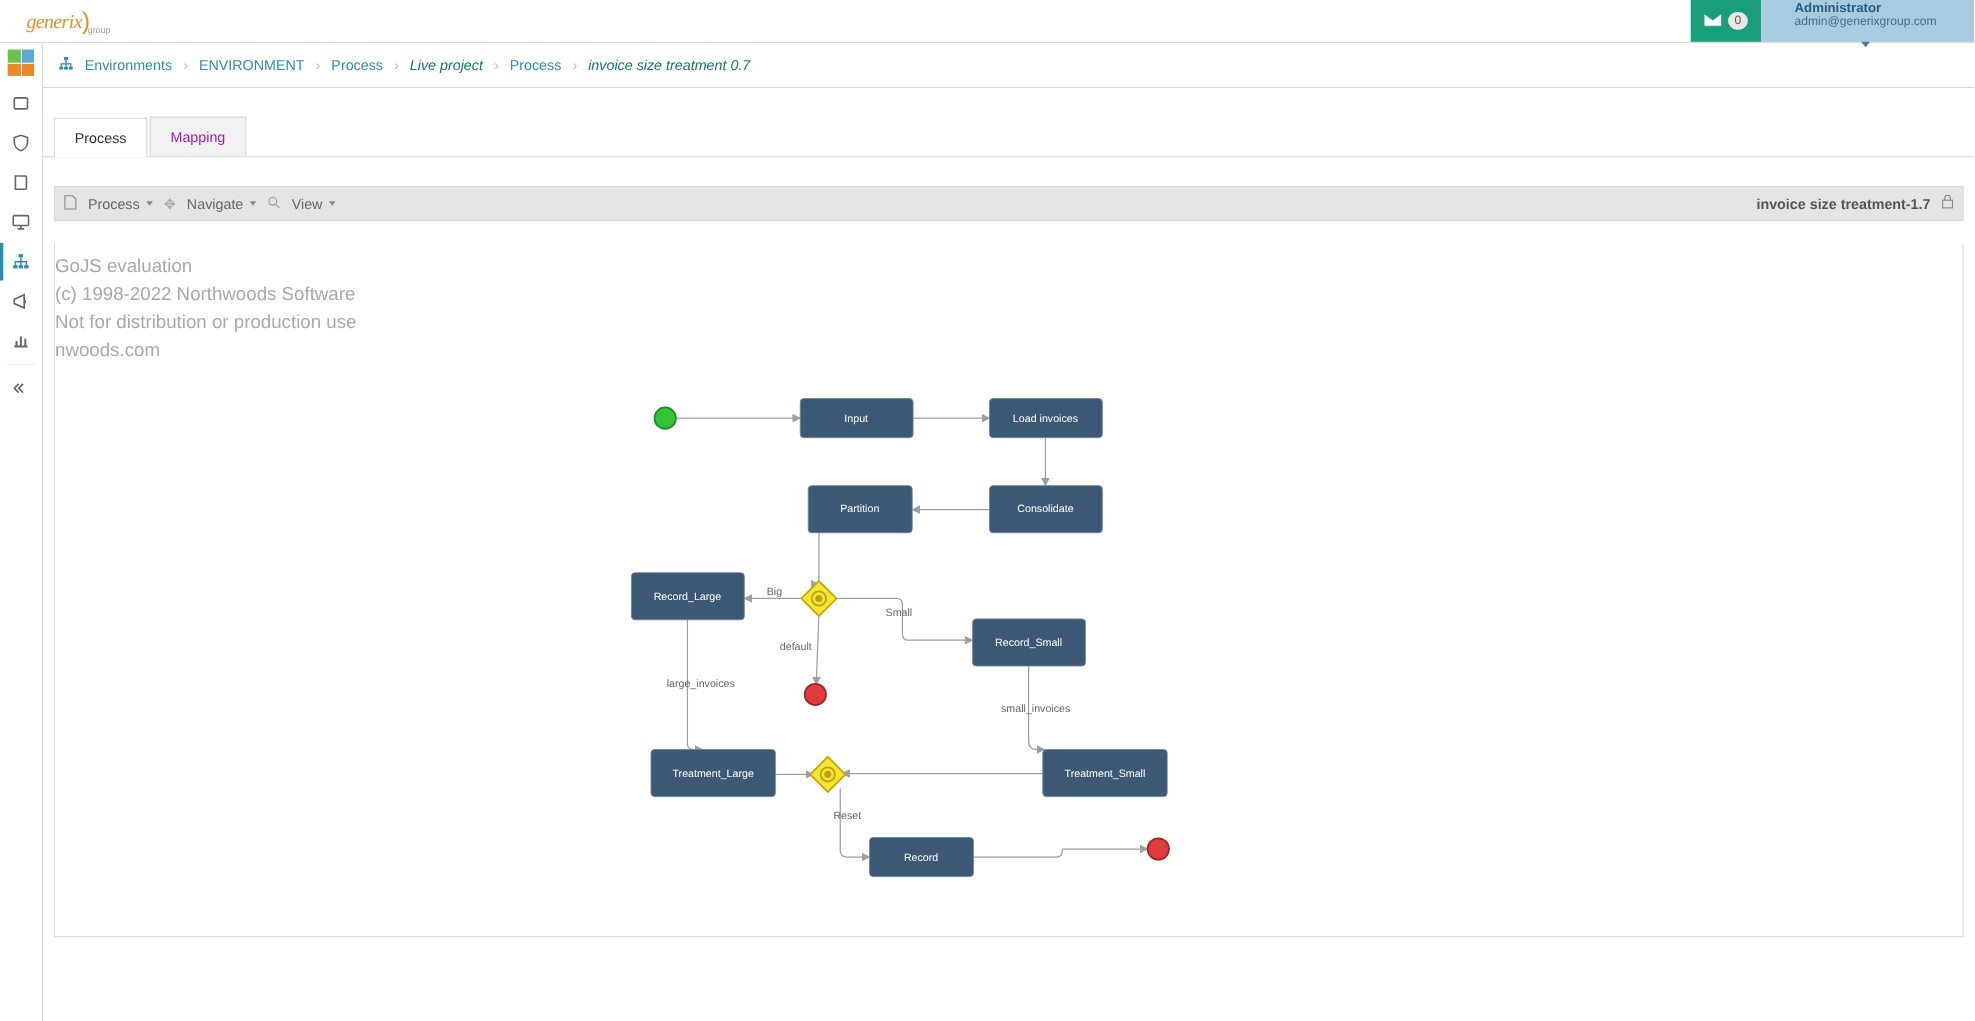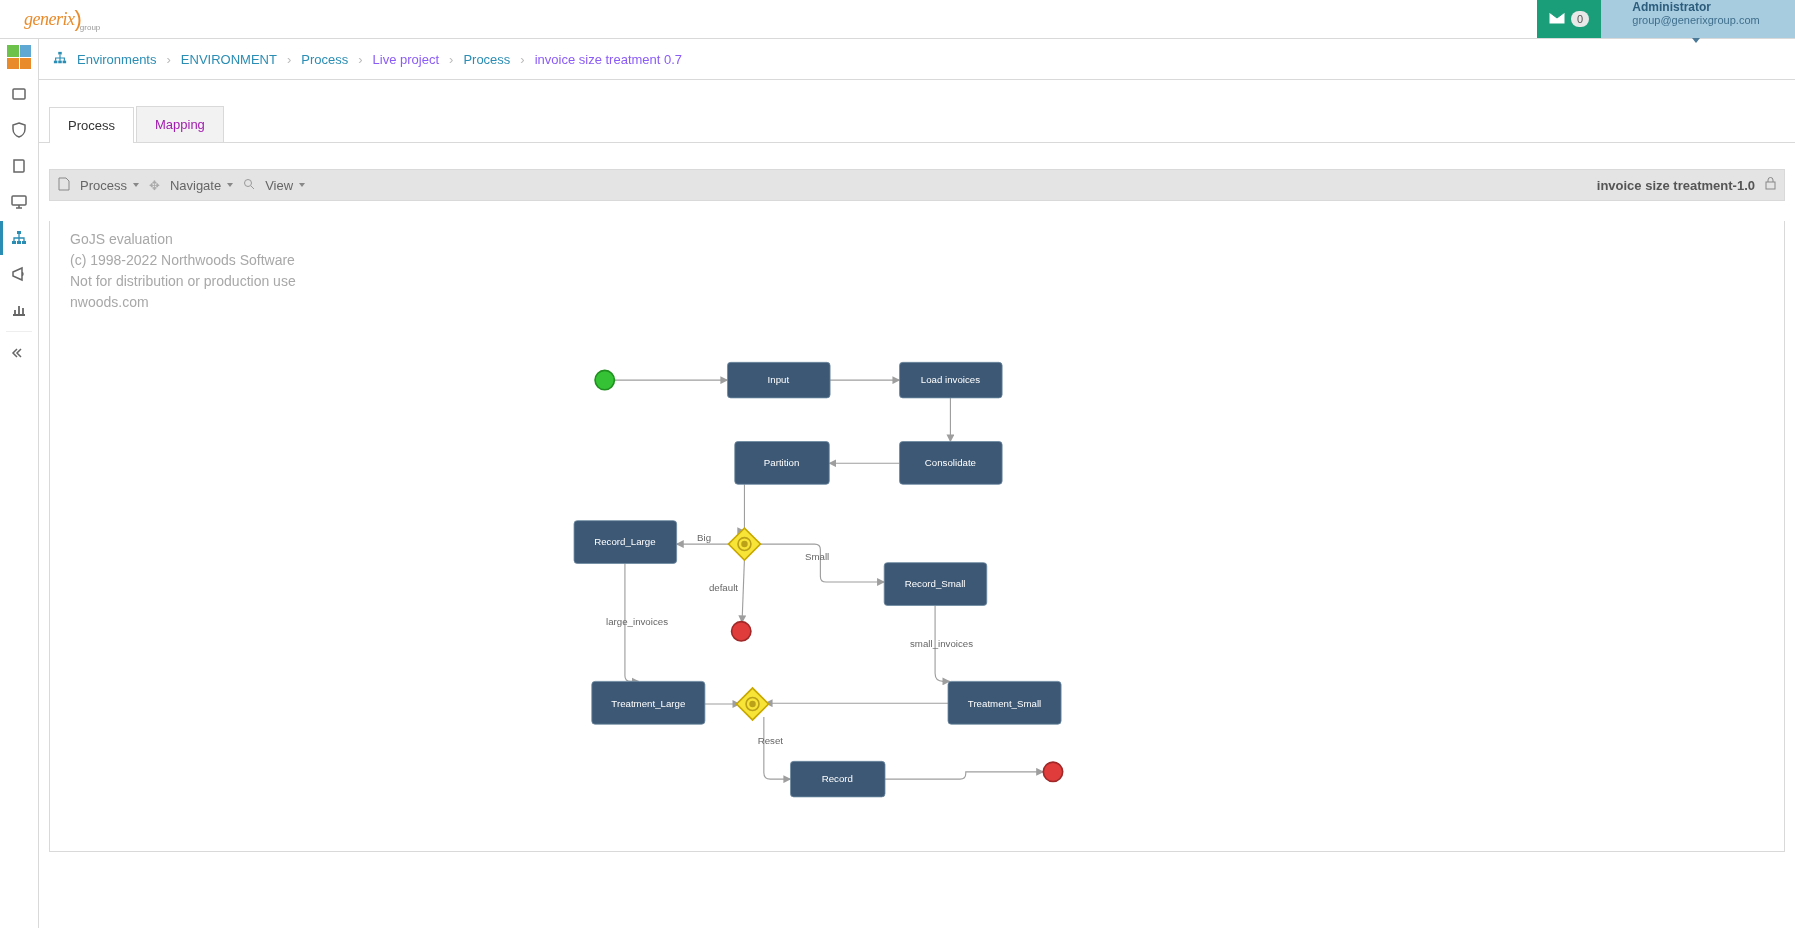--- a/index.html
+++ b/index.html
@@ -44,36 +44,36 @@
   .side-item{width:38px;height:34px;display:flex;align-items:center;justify-content:center;color:#666;cursor:pointer;}
   .side-item.active{color:#2a8db4;box-shadow:inset 3px 0 0 #2a8db4;}
   .side-item svg{width:16px;height:16px;}
   .side-sep{height:1px;width:26px;background:#eee;margin:2px 0;}
   
   .main{flex:1;display:flex;flex-direction:column;gap:20px;}
   .breadcrumb{height:40px;display:flex;align-items:center;gap:10px;padding:0 14px;border-bottom:1px solid var(--border);}
   .breadcrumb .bc-icon{color:#2a8db4;}
   .breadcrumb a{color:var(--link);text-decoration:none;}
   .breadcrumb .sep{color:#bbb;}
-  .breadcrumb .plain{color:#8b5cf6;}
+  .breadcrumb .plain{color:#0f766e;font-style:italic;}
   
   .tabs{display:flex;border-bottom:1px solid var(--border);background:#fff;padding-left:10px;}
   .tab{padding:10px 18px;background:var(--panel);border:1px solid var(--border);border-bottom:none;margin-right:2px;margin-top:6px;color:#a21caf;cursor:pointer;}
   .tab.active{background:#fff;color:#333;position:relative;top:1px;}
   
   .diagram-toolbar{height:30px;background:#e4e4e4;border:1px solid var(--border);margin:6px 10px 0 10px;display:flex;align-items:center;padding:0 8px;gap:4px;color:#666;}
   .tb-item{display:flex;align-items:center;gap:4px;padding:2px 6px;cursor:pointer;}
   .tb-caret{display:inline-block;width:0;height:0;border-left:3px solid transparent;border-right:3px solid transparent;border-top:4px solid #888;margin-left:2px;}
   .tb-spacer{flex:1;}
   .tb-title{font-weight:bold;color:#555;}
   .tb-lock{margin-left:6px;}
   
   .canvas-wrap{margin:0 10px 10px 10px;border:1px solid var(--border);border-top:none;background:#fff;position:relative;overflow:hidden;}
   svg.flow{display:block;}
-  .watermark{position:absolute;top:8px;left:20px;color:#a8a8a8;font-size:14px;line-height:1.5;}
+  .watermark{position:absolute;top:8px;left:0;color:#a8a8a8;font-size:17px;line-height:1.5;}
   
   .node-box{fill:var(--node);stroke:#6b879f;rx:4;ry:4;}
   .node-label{fill:#fff;font-size:12px;text-anchor:middle;dominant-baseline:middle;}
   .edge{stroke:#9e9e9e;stroke-width:1.4;fill:none;}
   .edge-label{fill:#666;font-size:12px;text-anchor:middle;}
   .start-circle{fill:var(--green);stroke:#1f8f1f;stroke-width:2;}
   .end-circle{fill:var(--red);stroke:#a02828;stroke-width:2;}
   .gateway{fill:var(--yellow);stroke:var(--yellow-border);stroke-width:2;}
   .gateway-inner{fill:none;stroke:#bba019;stroke-width:2;}
 </style>
@@ -91,21 +91,21 @@
       <span>
         <svg width="16" height="12" viewBox="0 0 16 12">
             <path fill="#fff" d="M0 0h16v12H0zM0 0l8 6 8-6" stroke="#1a9e7a" stroke-width="1"></path>
           </svg>
       </span>
       <span class="mail-badge">0</span>
     </div>
     <div class="user-box">
       <div class="user-text">
         <span class="user-name">Administrator</span>
-        <span class="user-email">group@generixgroup.com</span>
+        <span class="user-email">admin@generixgroup.com</span>
       </div>
       <span class="caret"></span>
     </div>
   </div>
 </div>
 
 <div class="body-wrap">
 
   <div class="sidebar">
     <div class="side-grid">
@@ -206,21 +206,21 @@
         </div>
       <span><svg width="12" height="12" viewBox="0 0 12 12">
             <circle cx="5" cy="5" r="3.5" fill="none" stroke="#999"></circle>
             <path d="M8 8l3 3" stroke="#999"></path>
           </svg></span>
       <div class="tb-item">
           <span>View</span>
           <span class="tb-caret"></span>
         </div>
       <div class="tb-spacer"></div>
-      <span class="tb-title">invoice size treatment-1.0</span>
+      <span class="tb-title">invoice size treatment-1.7</span>
       <span class="tb-lock"><svg width="11" height="13" viewBox="0 0 11 13">
             <rect x="1" y="5" width="9" height="7" fill="none" stroke="#888"></rect>
             <path d="M3 5V3a2.5 2.5 0 015 0v2" fill="none" stroke="#888"></path>
           </svg></span>
     </div>
 
     <div class="canvas-wrap">
       <div class="watermark">
         <div>GoJS evaluation</div>
         <div>(c) 1998-2022 Northwoods Software</div>

